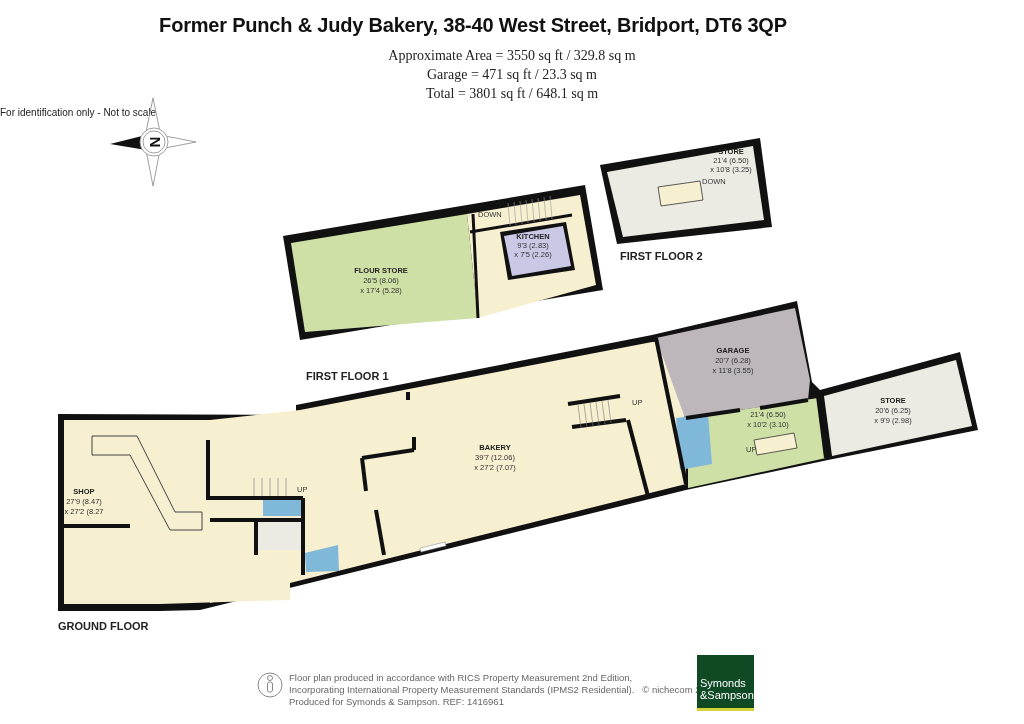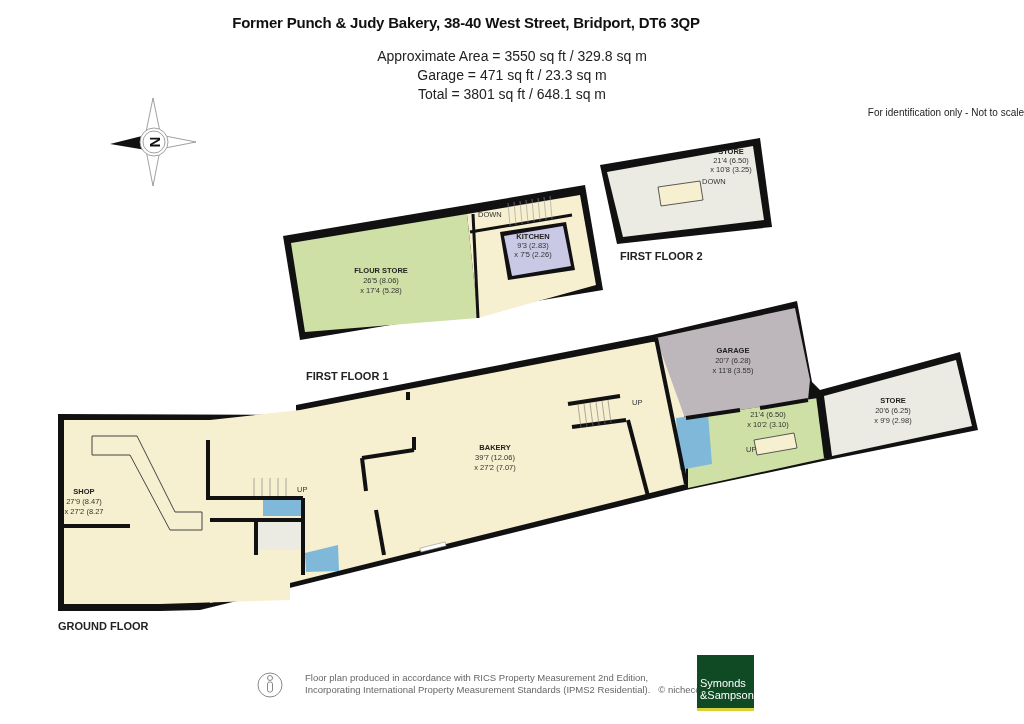--- a/index.html
+++ b/index.html
@@ -1,20 +1,20 @@
 <!DOCTYPE html>
 <html><head>
 <meta charset="utf-8">
 <style>
   html, body { margin:0; padding:0; background:#ffffff; }
   body { width:1024px; height:724px; position:relative; overflow:hidden; font-family:"Liberation Sans", sans-serif; }
   .abs { position:absolute; }
-  .title { left:0; width:932px; top:14px; text-align:center; font-weight:bold; font-size:15px; color:#111; letter-spacing:-0.2px; }
-  .sub { left:0; width:1024px; text-align:center; font-size:14px; color:#222; }
-  .note { left:0; width:1024px; text-align:right; font-size:10px; color:#222; }
+  .title { left:0; width:932px; top:14px; text-align:center; font-weight:bold; font-size:20px; color:#111; letter-spacing:-0.2px;padding-left:7px; }
+  .sub { left:0; width:1024px; text-align:center; font-size:14px; color:#222;font-family:Liberation Serif, serif; }
+  .note { left:0; width:1024px; text-align:left; font-size:10px; color:#222; }
   svg text { font-family:"Liberation Sans", sans-serif; }
   .room-label { font-weight:bold; font-size:7.5px; fill:#222; }
   .room-dim { font-size:7.5px; fill:#333; }
   .floor-label { font-weight:bold; font-size:11px; fill:#222; }
   .footer-text { font-size:9.5px; color:#666; line-height:12px; }
   .logo { left:697px; top:655px; width:57px; height:56px; background:#0f4a25; color:#fff; font-size:11px; line-height:12px; box-sizing:border-box; padding:22px 12px 0 3px; border-bottom:3px solid #d7d23a; }
 </style>
 </head>
 <body>
 
@@ -155,21 +155,22 @@
   </g>
   <text class="floor-label" x="58" y="630">GROUND FLOOR</text>
 
   <g>
     <circle cx="270" cy="685" r="12" fill="none" stroke="#888" stroke-width="1"></circle>
     <circle cx="270" cy="678" r="2.5" fill="none" stroke="#888" stroke-width="1"></circle>
     <rect x="267.5" y="682" width="5" height="10" rx="2" fill="none" stroke="#888" stroke-width="1"></rect>
   </g>
 </svg>
 
-<div class="abs footer-text" style="left:289px;top:672px;margin-left:16px;">
+<div class="abs footer-text" style="left:289px;top:672px;">
   <div>Floor plan produced in accordance with RICS Property Measurement 2nd Edition,</div>
   <div><span>Incorporating International Property Measurement Standards (IPMS2 Residential).</span> &nbsp; <span>© nichecom 2026.</span></div>
+  <div>Produced for Symonds &amp; Sampson.   REF:  1416961</div>
 </div>
 
 <div class="abs logo">
   <div>Symonds</div>
   <div>&amp;Sampson</div>
 </div>
 
 </body></html>

